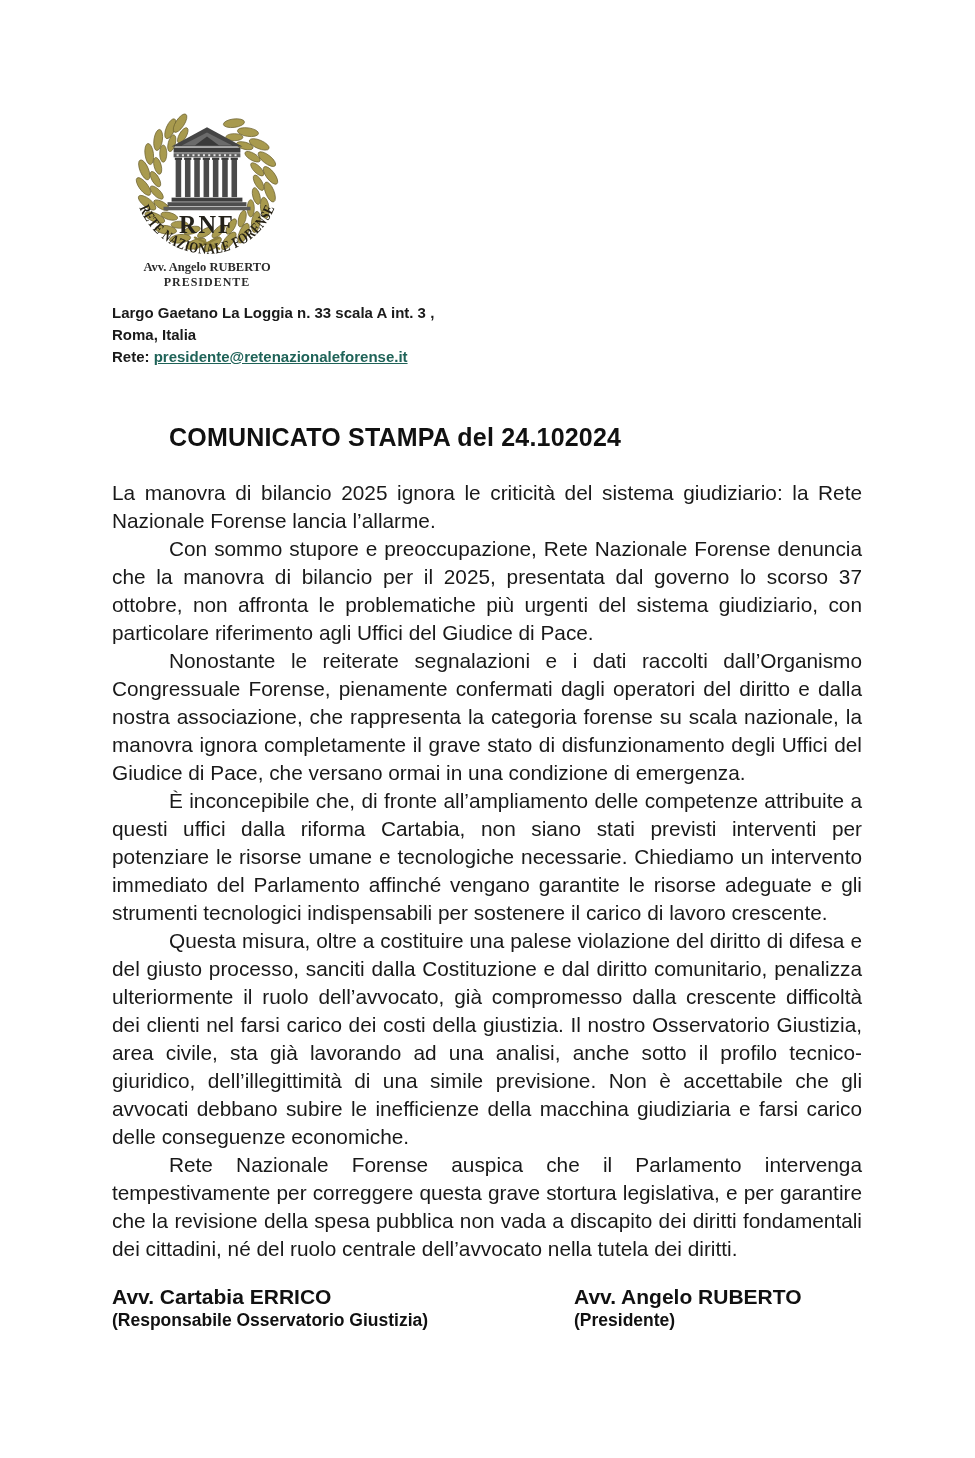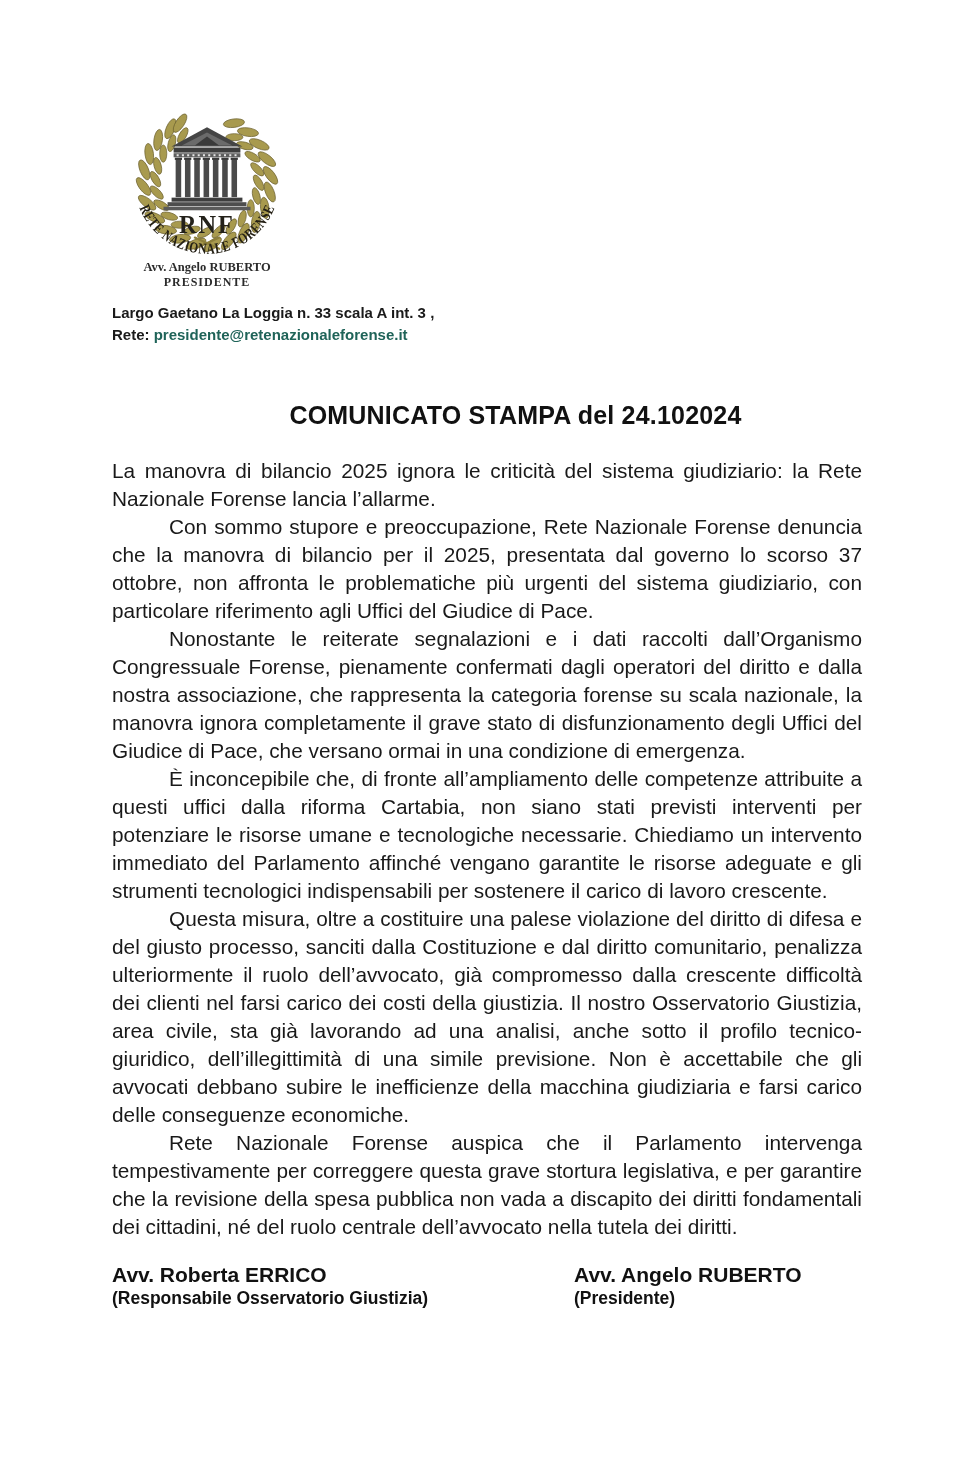--- a/index.html
+++ b/index.html
@@ -29,27 +29,27 @@
     font-family: "Liberation Serif", serif;
     font-weight: 700; font-size: 24px; letter-spacing: 2px; fill: #23211a;
   }
   .ring-text {
     font-family: "Liberation Serif", serif;
     font-weight: 700; font-size: 15px; letter-spacing: 1px; fill: #242015;
   }
 
   
   .address { margin-top: 13px; font-weight: 700; font-size: 15px; line-height: 22px; color: #1a1a1a; }
-  .address a { color: #1f6358; cursor: pointer; }
+  .address a { color: #1f6358; text-decoration: underline; cursor: pointer; }
 
   
   .doc-title {
     margin: 57px 0 0 0;
     font-size: 25px; line-height: 25px; font-weight: 700; color: #111;
-    text-align: center; text-indent: 57px; letter-spacing: 0.2px;
+    text-indent: 57px; letter-spacing: 0.2px;
   }
 
   
   .bodytext { margin-top: 29px; font-size: 20.8px; line-height: 28px; text-align: justify; color: #191919; }
   .bodytext p { margin: 0; text-indent: 57px; }
   .bodytext p.noindent { text-indent: 0; }
 
   
   .signatures { margin-top: 22px; display: flex; }
   .sig-col-left { width: 462px; flex: none; }
@@ -157,40 +157,41 @@
         <textPath href="#ring-arc" startOffset="2" textLength="172" lengthAdjust="spacingAndGlyphs">RETE NAZIONALE FORENSE</textPath>
       </text>
     </svg>
 
     <div class="president-name">Avv. Angelo RUBERTO</div>
     <div class="president-title">PRESIDENTE</div>
   </div>
 
   <div class="address">
     <div>Largo Gaetano La Loggia n. 33 scala A int. 3 ,</div>
+    <div>Roma, Italia</div>
     <div>
       <span>Rete:</span>
       <a>presidente@retenazionaleforense.it</a>
     </div>
   </div>
 
   <h1 class="doc-title">COMUNICATO STAMPA del 24.102024</h1>
 
   <div class="bodytext">
     <p class="noindent">La manovra di bilancio 2025 ignora le criticità del sistema giudiziario: la Rete Nazionale Forense lancia l’allarme.</p>
     <p>Con sommo stupore e preoccupazione, Rete Nazionale Forense denuncia che la manovra di bilancio per il 2025, presentata dal governo lo scorso 37 ottobre, non affronta le problematiche più urgenti del sistema giudiziario, con particolare riferimento agli Uffici del Giudice di Pace.</p>
     <p>Nonostante le reiterate segnalazioni e i dati raccolti dall’Organismo Congressuale Forense, pienamente confermati dagli operatori del diritto e dalla nostra associazione, che rappresenta la categoria forense su scala nazionale, la manovra ignora completamente il grave stato di disfunzionamento degli Uffici del Giudice di Pace, che versano ormai in una condizione di emergenza.</p>
     <p>È inconcepibile che, di fronte all’ampliamento delle competenze attribuite a questi uffici dalla riforma Cartabia, non siano stati previsti interventi per potenziare le risorse umane e tecnologiche necessarie. Chiediamo un intervento immediato del Parlamento affinché vengano garantite le risorse adeguate e gli strumenti tecnologici indispensabili per sostenere il carico di lavoro crescente.</p>
     <p>Questa misura, oltre a costituire una palese violazione del diritto di difesa e del giusto processo, sanciti dalla Costituzione e dal diritto comunitario, penalizza ulteriormente il ruolo dell’avvocato, già compromesso dalla crescente difficoltà dei clienti nel farsi carico dei costi della giustizia. Il nostro Osservatorio Giustizia, area civile, sta già lavorando ad una analisi, anche sotto il profilo tecnico-giuridico, dell’illegittimità di una simile previsione. Non è accettabile che gli avvocati debbano subire le inefficienze della macchina giudiziaria e farsi carico delle conseguenze economiche.</p>
     <p>Rete Nazionale Forense auspica che il Parlamento intervenga tempestivamente per correggere questa grave stortura legislativa, e per garantire che la revisione della spesa pubblica non vada a discapito dei diritti fondamentali dei cittadini, né del ruolo centrale dell’avvocato nella tutela dei diritti.</p>
   </div>
 
   <div class="signatures">
     <div class="sig-col-left">
-      <div class="sig-name">Avv. Roberta ERRICO</div>
+      <div class="sig-name">Avv. Cartabia ERRICO</div>
       <div class="sig-role">(Responsabile Osservatorio Giustizia)</div>
     </div>
     <div class="sig-col-right">
       <div class="sig-name">Avv. Angelo RUBERTO</div>
       <div class="sig-role">(Presidente)</div>
     </div>
   </div>
 
 </div>
 

